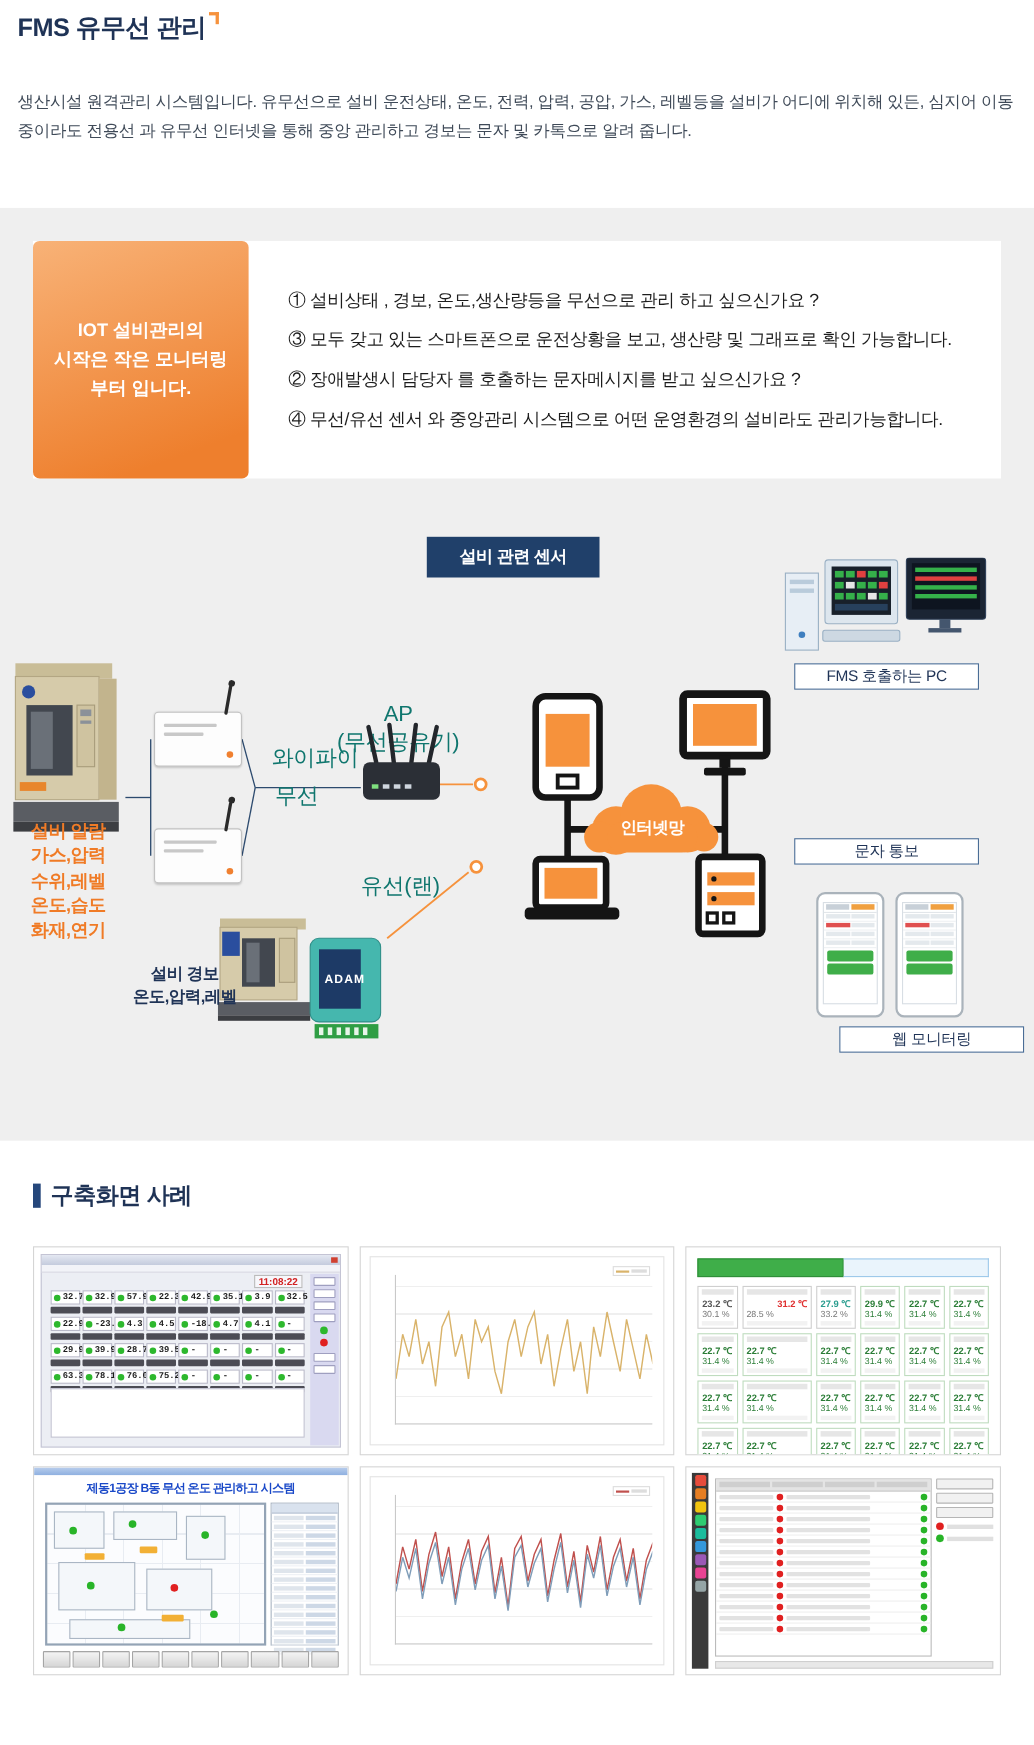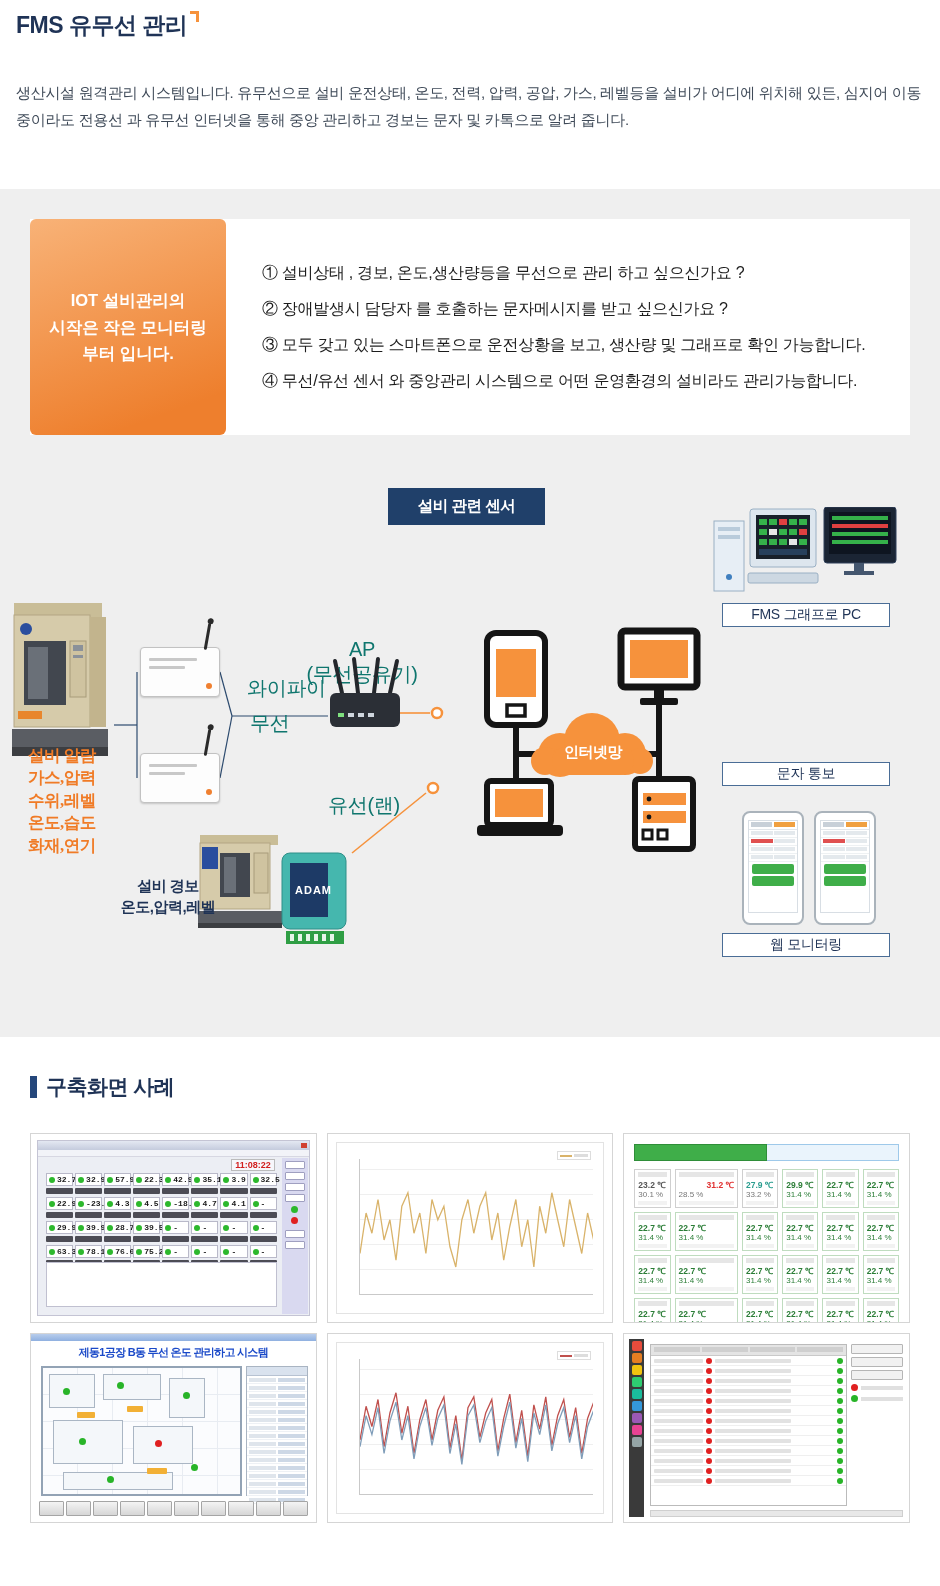--- a/index.html
+++ b/index.html
@@ -23,21 +23,21 @@
   .promo-point { font-size:16px; color:#1c1c1c; letter-spacing:-0.3px; }
 
   
   .diagram { position:relative; height:560px; margin-top:20px; }
   .abs { position:absolute; }
   .sensor-header { left:388px; top:33px; width:157px; height:37px; background:#20406a; color:#fff;
                    font-size:15.5px; font-weight:bold; display:flex; align-items:center; justify-content:center; letter-spacing:-0.5px;}
   .dlabel { background:#fff; border:1px solid #4a6d96; color:#1f3356; font-size:14px; height:24px; width:168px;
             display:flex; align-items:center; justify-content:center; letter-spacing:-0.3px; }
   .dtext { color:#0f766e; font-size:20px; letter-spacing:-0.3px; }
-  .alarm-text { color:#f07b26; font-weight:bold; font-size:16.5px; line-height:1.36; letter-spacing:-0.5px;font-family:Liberation Serif, serif; }
+  .alarm-text { color:#f07b26; font-weight:bold; font-size:16.5px; line-height:1.36; letter-spacing:-0.5px; }
   .alert-text { color:#1f3356; font-weight:bold; font-size:15px; line-height:1.4; text-align:center; letter-spacing:-0.5px;}
   .ap-label { text-align:center; font-weight:500; }
   .cloud-label { color:#fff; font-weight:bold; font-size:15px; text-align:center; letter-spacing:-0.5px; }
 
   .wires { left:0; top:0; pointer-events:none; }
 
   
   .module { width:80px; height:50px; background:#fdfdfd; border:1px solid #c2c2c2; border-radius:4px;
             box-shadow:0 1px 2px rgba(0,0,0,.18); }
   .module .ant { position:absolute; right:10px; top:-25px; width:3px; height:27px; background:#2a2a2a; border-radius:2px; transform:rotate(10deg); }
@@ -161,22 +161,22 @@
 </div>
 
 <div class="gray-section">
 
   <div class="promo">
     <div class="promo-callout pre">IOT 설비관리의
 시작은 작은 모니터링
 부터 입니다.</div>
     <div class="promo-points">
       <div class="promo-point">① 설비상태 , 경보, 온도,생산량등을 무선으로 관리 하고 싶으신가요 ?</div>
+      <div class="promo-point">③ 모두 갖고 있는 스마트폰으로 운전상황을 보고, 생산량 및 그래프로 확인 가능합니다.</div>
       <div class="promo-point">② 장애발생시 담당자 를 호출하는 문자메시지를 받고 싶으신가요 ?</div>
-      <div class="promo-point">③ 모두 갖고 있는 스마트폰으로 운전상황을 보고, 생산량 및 그래프로 확인 가능합니다.</div>
       <div class="promo-point">④ 무선/유선 센서 와 중앙관리 시스템으로 어떤 운영환경의 설비라도 관리가능합니다.</div>
     </div>
   </div>
 
   <div class="diagram">
 
     <svg class="wires abs" width="940" height="560">
 
       <g stroke="#2c4a6e" stroke-width="1.2" fill="none">
         <line x1="114" y1="270" x2="137" y2="270"></line>
@@ -351,21 +351,21 @@
       <rect x="36" y="66" width="70" height="10" rx="2" fill="#cdd8e2" stroke="#9ab0c4"></rect>
       <rect x="112" y="0" width="72" height="56" rx="3" fill="#1b2534" stroke="#30415a"></rect>
       <rect x="117" y="5" width="62" height="42" fill="#0e1520"></rect>
       <rect x="120" y="9" width="56" height="4" fill="#35b14a"></rect>
       <rect x="120" y="17" width="56" height="4" fill="#e04040"></rect>
       <rect x="120" y="25" width="56" height="4" fill="#35b14a"></rect>
       <rect x="120" y="33" width="56" height="4" fill="#35b14a"></rect>
       <rect x="142" y="56" width="10" height="8" fill="#44566e"></rect>
       <rect x="132" y="64" width="30" height="4" fill="#44566e"></rect>
     </svg>
-    <div class="abs dlabel" style="left:722px; top:148px;">FMS 그래프로  PC</div>
+    <div class="abs dlabel" style="left:722px; top:148px;">FMS 호출하는  PC</div>
 
     <div class="abs dlabel" style="left:722px; top:307px;">문자 통보</div>
 
     <div class="abs" style="left:742px; top:356px; width:140px; height:118px;">
       <div class="mini-phone" style="left:0;">
         <div class="mp-screen">
           <div class="mp-hdr">
               <i></i>
               <i class="o"></i>
             </div>
@@ -409,21 +409,21 @@
             </div>
           <div class="mp-row">
               <i></i>
               <i></i>
             </div>
           <div class="mp-green"></div>
           <div class="mp-green"></div>
         </div>
       </div>
     </div>
-    <div class="abs dlabel" style="left:722px; top:478px;">웹 모니터링</div>
+    <div class="abs dlabel" style="left:763px; top:478px;">웹 모니터링</div>
 
   </div>
 </div>
 
 <div class="examples">
   <div class="ex-header">
     <span class="ex-bar"></span>
     <span class="ex-title">구축화면 사례</span>
   </div>
 

